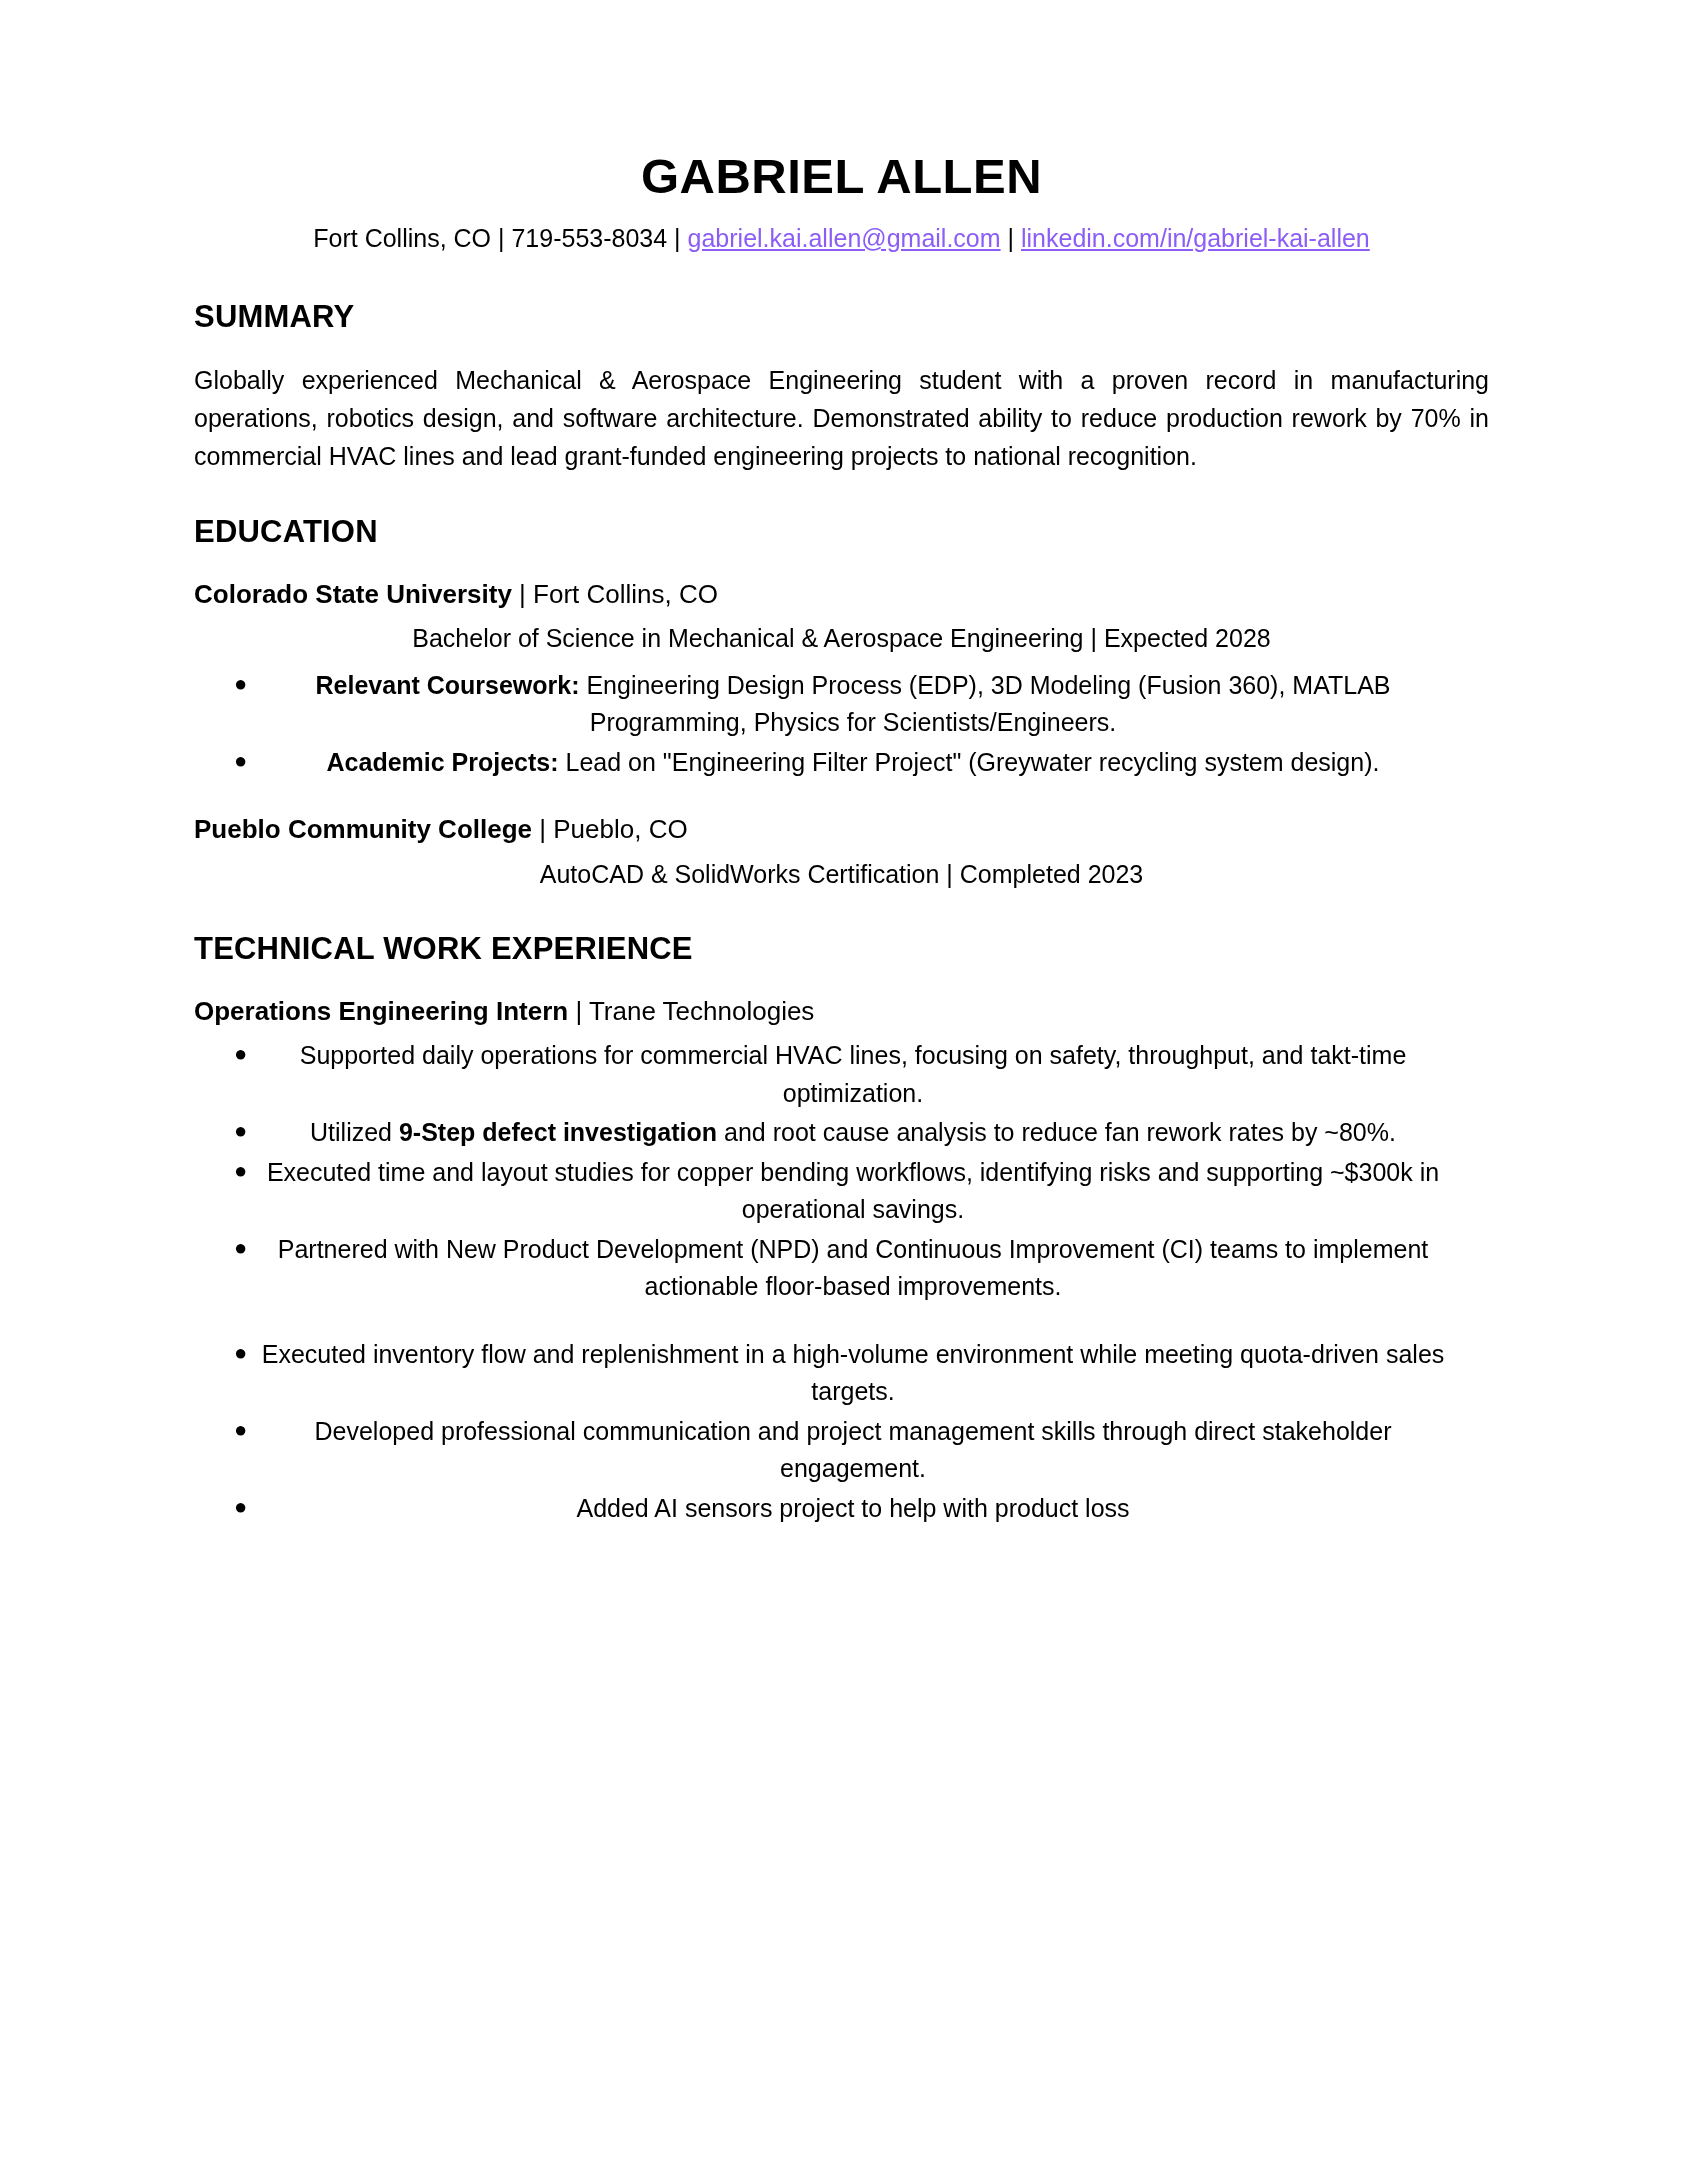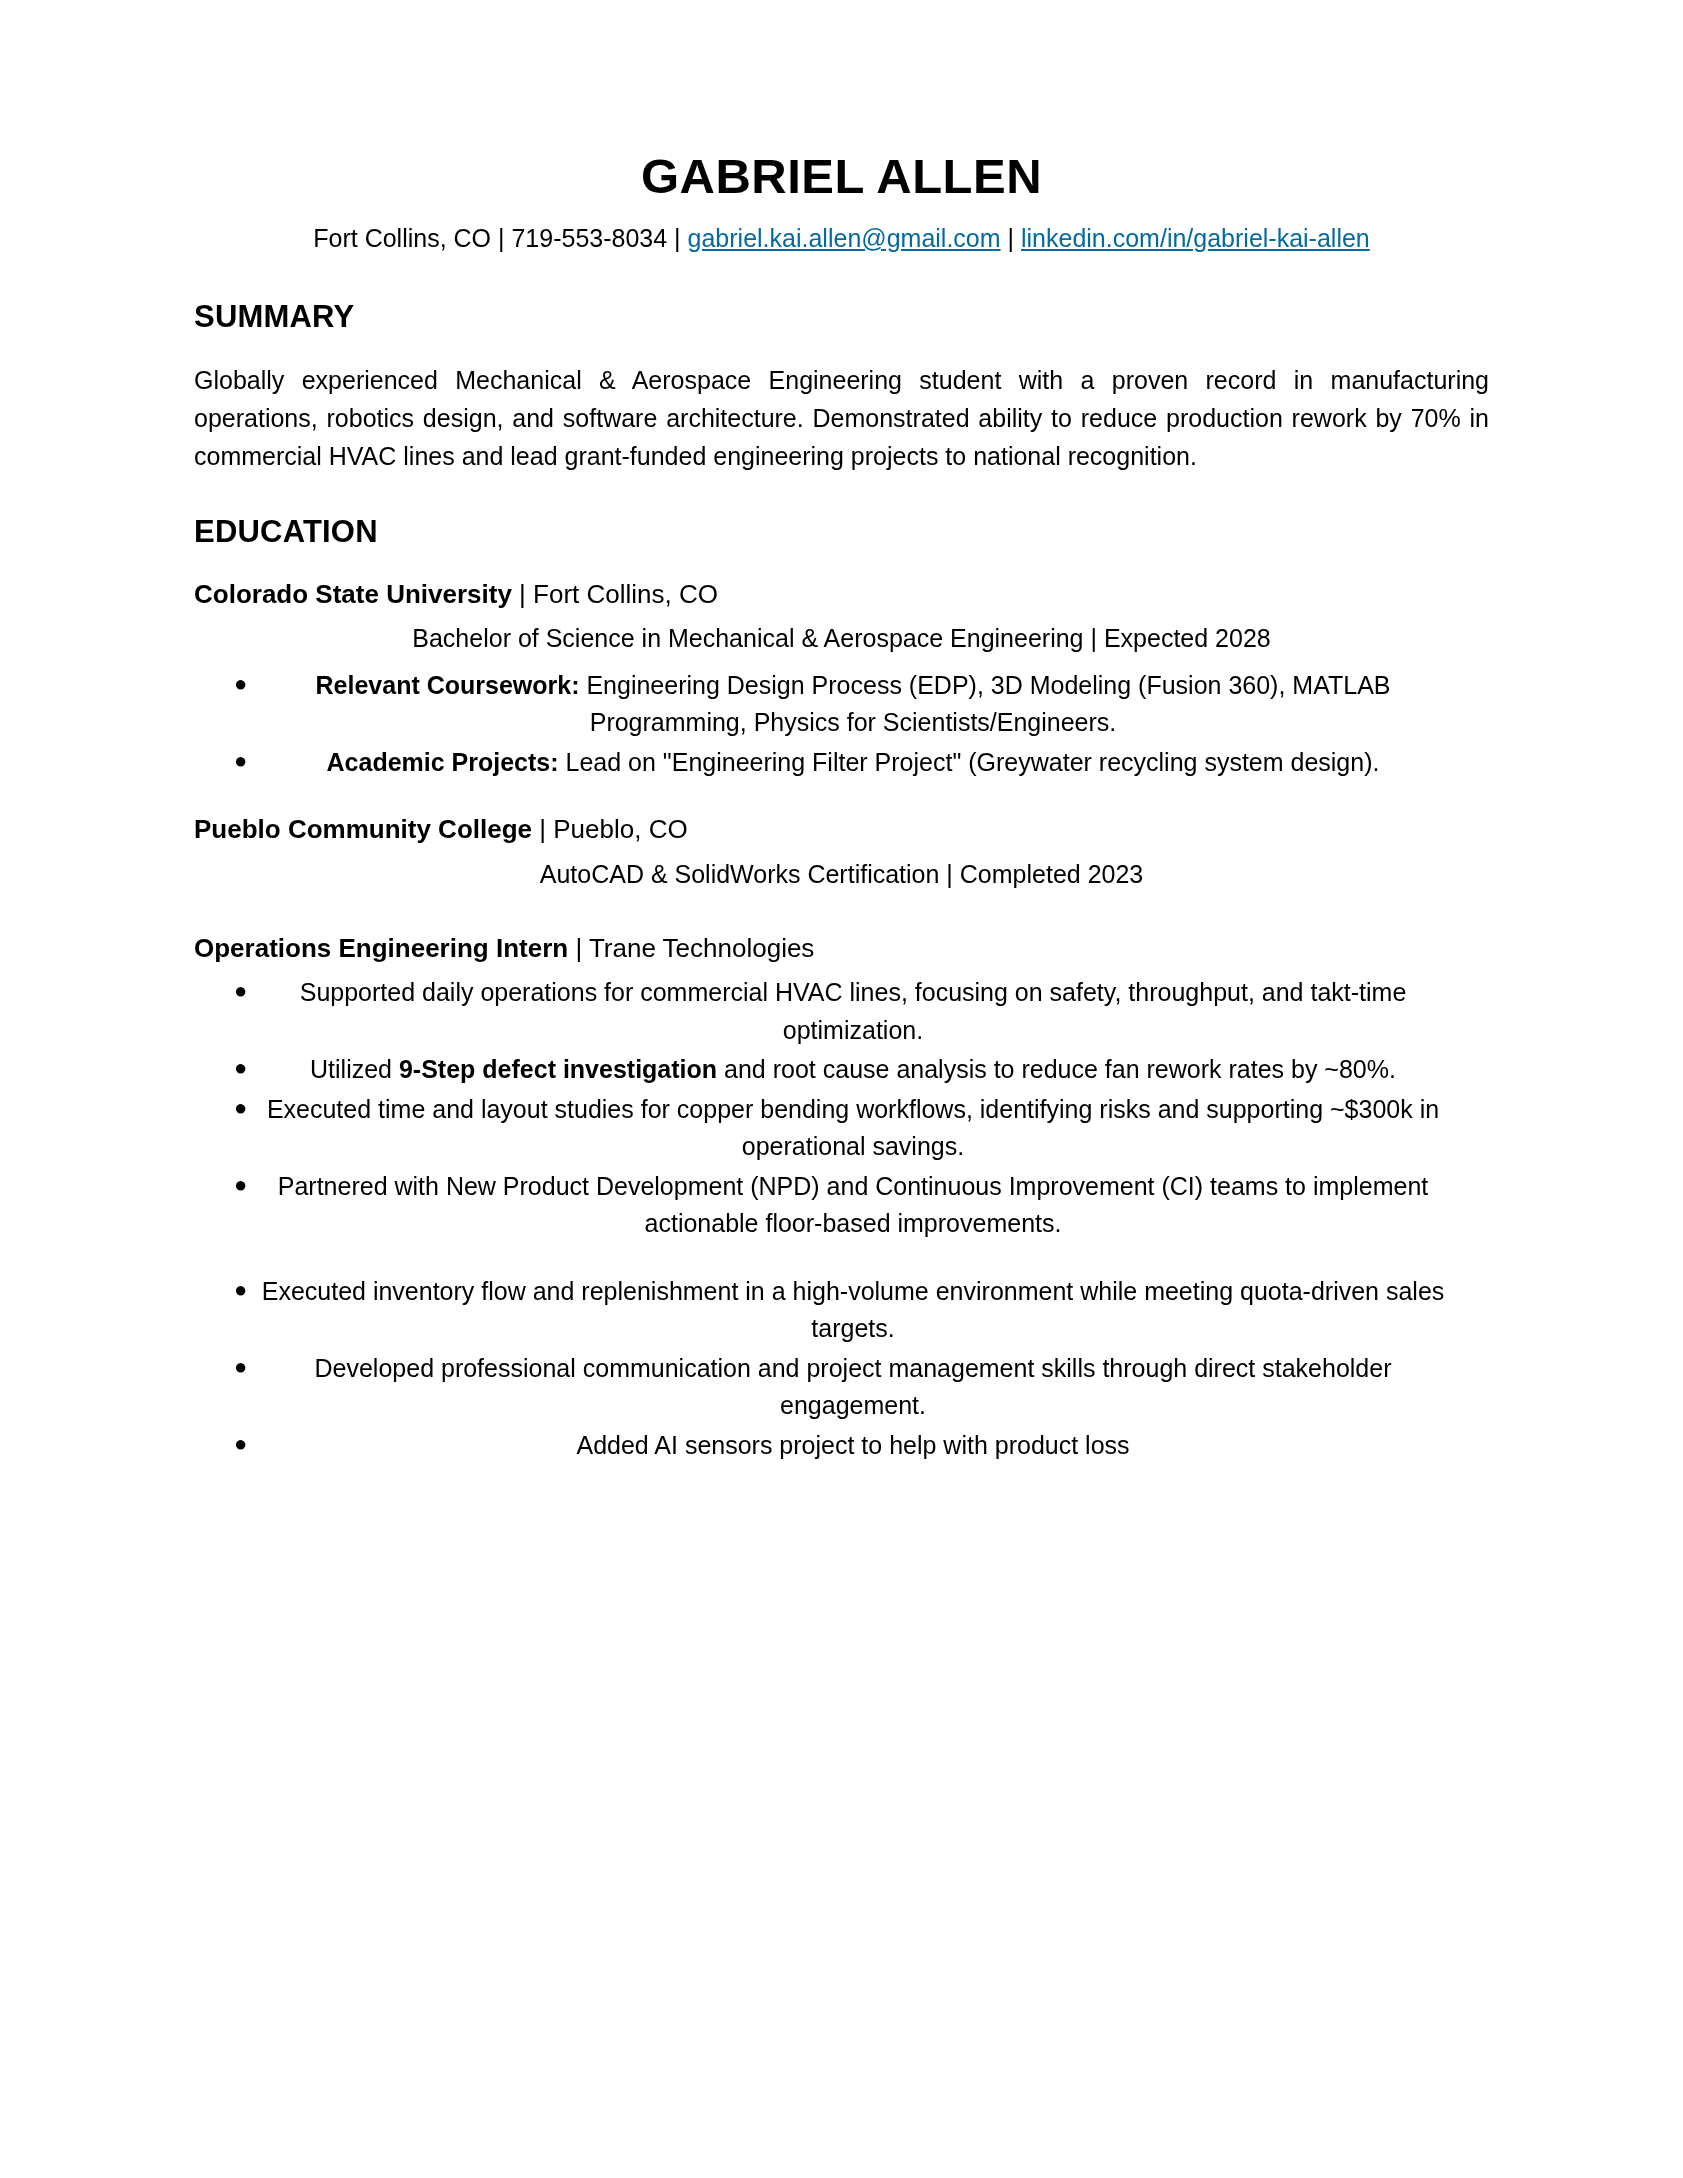--- a/index.html
+++ b/index.html
@@ -32,21 +32,21 @@
   }
   .contact {
     text-align: center;
     font-size: 25px;
     line-height: 1.35;
     margin: 0 0 42px 0;
     white-space: nowrap;
   }
   .contact a,
   .contact .link {
-    color: #0369a1;
+    color: #8b5cf6;
     text-decoration: underline;
   }
   .sep { color: #000; }
 
   
   .section-heading {
     font-size: 31px;
     font-weight: bold;
     letter-spacing: 0.2px;
     margin: 0 0 26px 0;
@@ -158,20 +158,21 @@
       <div class="entry-title">
         <span class="org-bold">Pueblo Community College</span><span class="pipe"> | </span><span class="org-rest">Pueblo, CO</span>
       </div>
       <div class="entry-sub">
         <span class="ital">AutoCAD &amp; SolidWorks Certification</span><span> | </span><span>Completed 2023</span>
       </div>
     </div>
   </div>
 
   <div class="section">
+    <h2 class="section-heading">TECHNICAL WORK EXPERIENCE</h2>
 
     <div class="entry">
       <div class="entry-title">
         <span class="org-bold">Operations Engineering Intern</span><span class="pipe"> | </span><span class="org-rest">Trane Technologies</span>
       </div>
       <ul class="bullets exp-bullets">
         <li>
           <span class="dot">●</span><span>Supported daily operations for commercial HVAC lines, focusing on safety, throughput, and takt-time optimization.</span>
         </li>
         <li>

